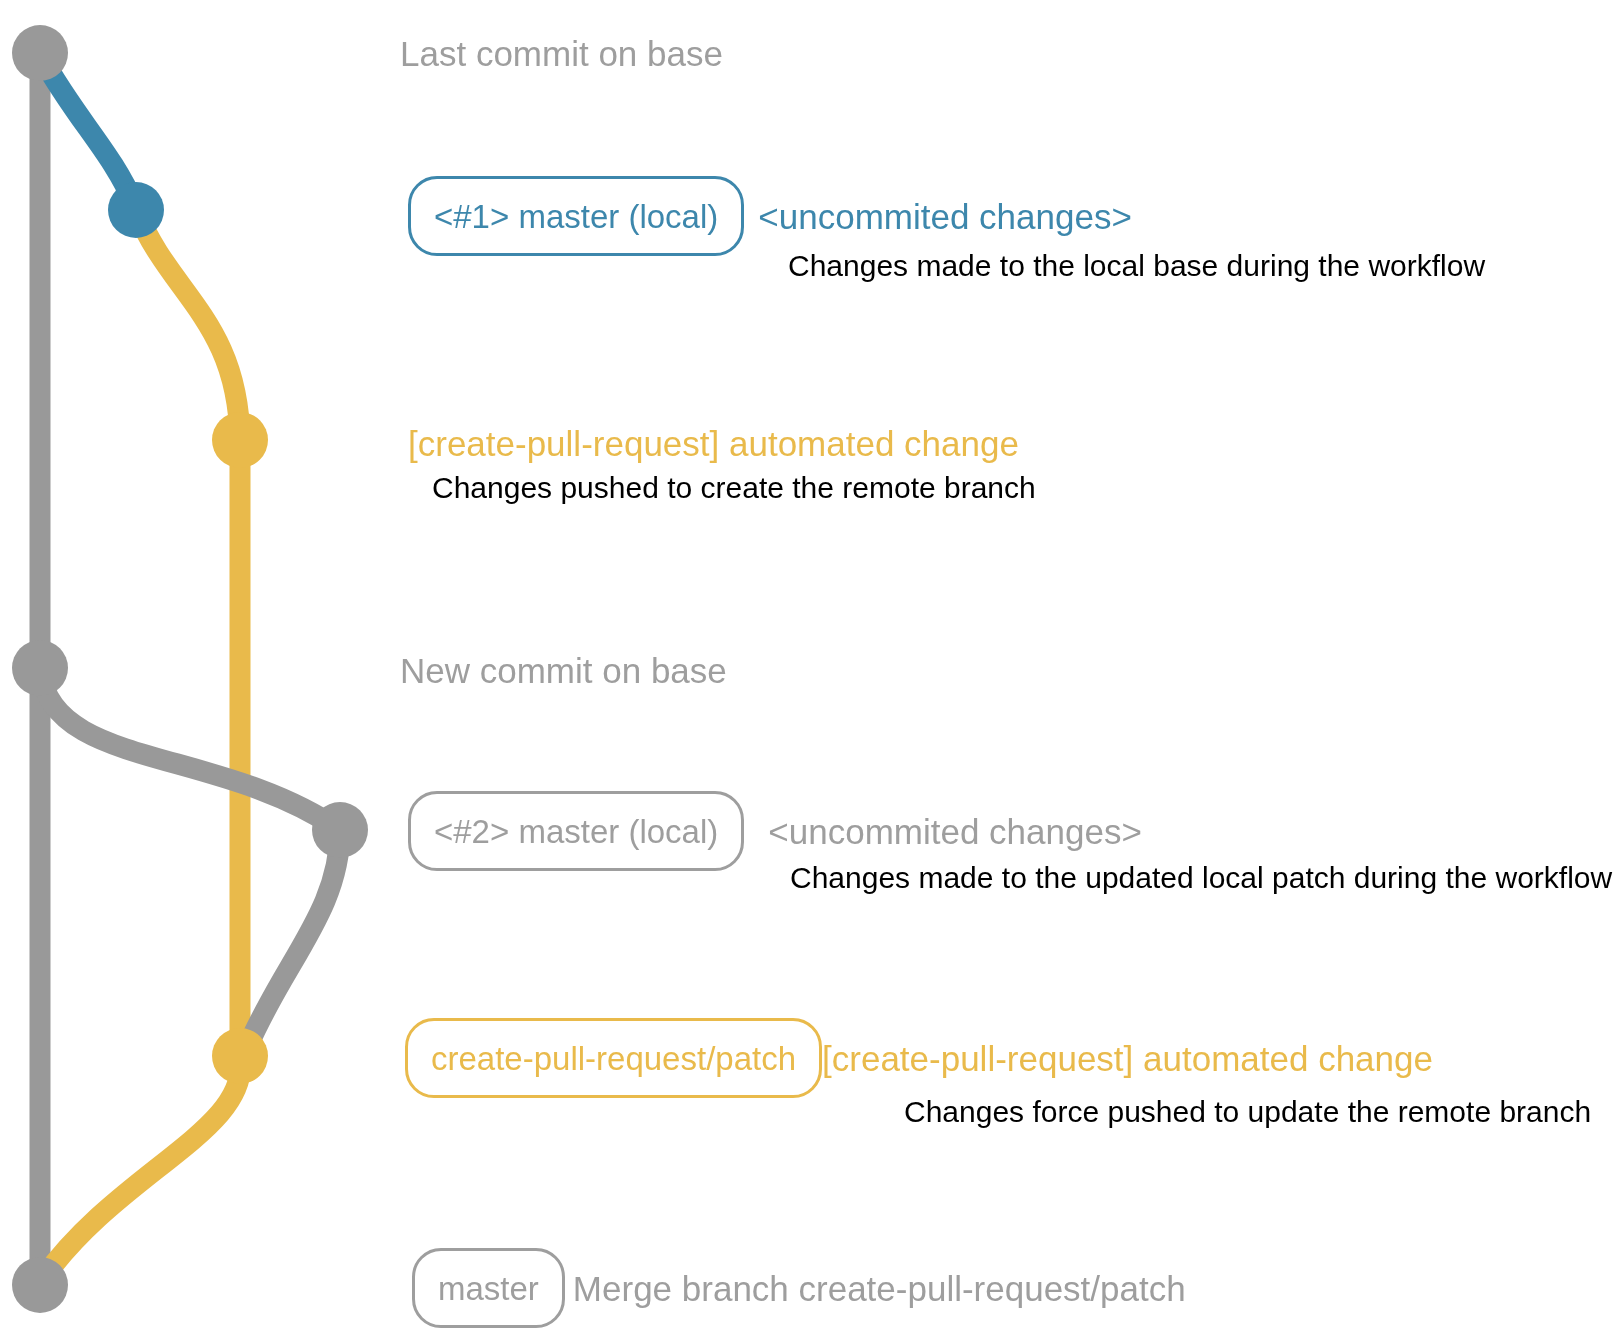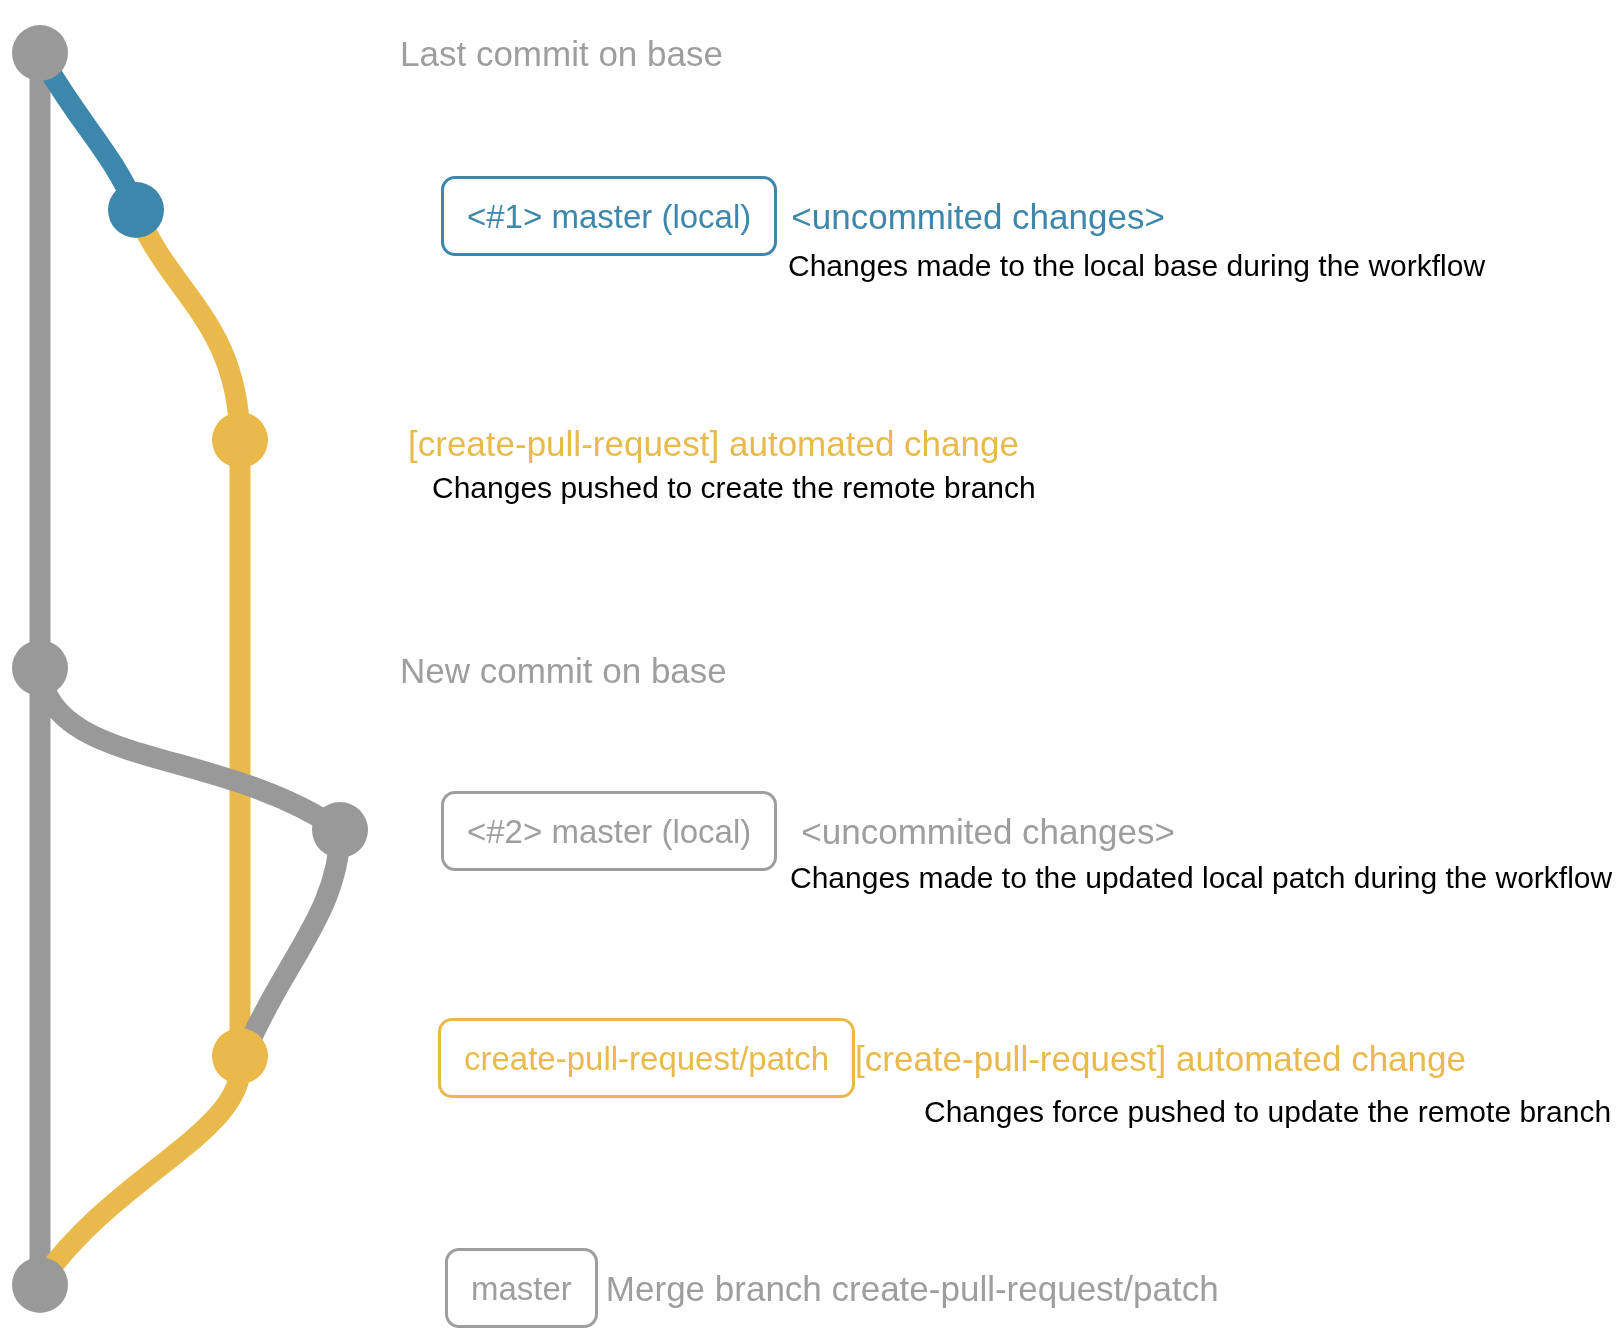--- a/index.html
+++ b/index.html
@@ -26,26 +26,25 @@
   }
   .gray-t{color:#9e9e9e;}
   .blue-t{color:#3d87ac;}
   .yellow-t{color:#e9ba4b;}
   .badge{
     display:flex;
     align-items:center;
     justify-content:center;
     height:58px;
     padding:8px 23px;
-    border-radius:14px;
+    border-radius:29px;
     font-size:33px;
     line-height:1;
     border:3px solid;
     white-space:nowrap;
-    margin-left:33px;
   }
   .badge.blue-b{border-color:#3d87ac;color:#3d87ac;}
   .badge.gray-b{border-color:#9e9e9e;color:#9e9e9e;}
   .badge.yellow-b{border-color:#e9ba4b;color:#e9ba4b;}
   .note{
     position:absolute;
     transform:translateY(-50%);
     font-family:Liberation Sans, sans-serif;
     font-size:30px;
     color:#000000;
@@ -101,20 +100,20 @@
   <div class="row" style="left:408px;top:831px;gap:24px">
     <span class="badge gray-b">&lt;#2&gt; master (local)</span>
     <span class="biglabel gray-t">&lt;uncommited changes&gt;</span>
   </div>
   <div class="note" style="left:790px;top:878px">Changes made to the updated local patch during the workflow</div>
 
   <div class="row" style="left:405px;top:1058px;">
     <span class="badge yellow-b">create-pull-request/patch</span>
     <span class="biglabel yellow-t">[create-pull-request] automated change</span>
   </div>
-  <div class="note" style="left:924px;top:1112px">Changes force pushed to update the remote branch</div>
+  <div class="note" style="left:904px;top:1112px">Changes force pushed to update the remote branch</div>
 
   <div class="row" style="left:412px;top:1288px;gap:8px">
     <span class="badge gray-b">master</span>
     <span class="biglabel gray-t">Merge branch create-pull-request/patch</span>
   </div>
 
 </div>
 
 </body></html>

